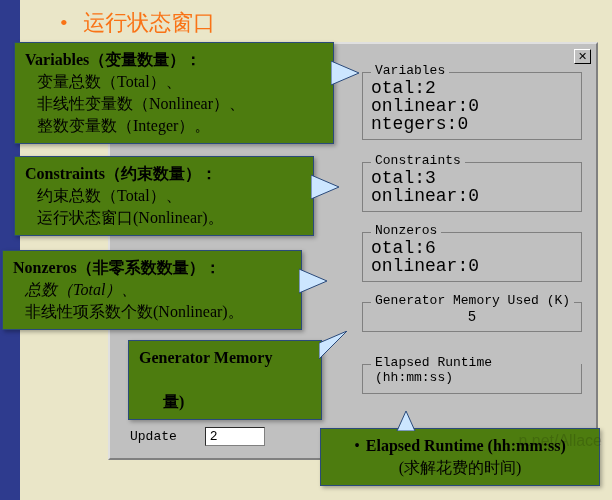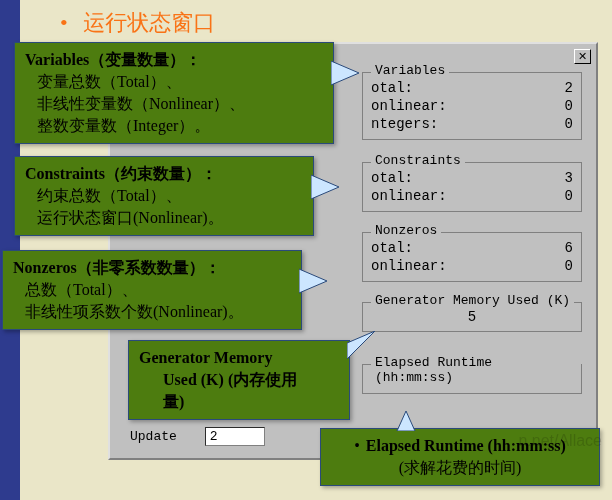--- a/index.html
+++ b/index.html
@@ -68,22 +68,22 @@
   .grp-label {
     position: absolute;
     top: -10px;
     left: 8px;
     background: #c0c0c0;
     padding: 0 4px;
     font-size: 13px;
   }
   .row {
     display: flex;
-    justify-content: space-between;
-    font-size: 14px;
+    justify-content: flex-start;
+    font-size: 18px;
     line-height: 18px;
   }
   .center-val { text-align: center; width: 100%; }
   .callout {
     position: absolute;
     background: #4d7c0f;
     border: 1px solid #2a4a7a;
     padding: 6px 10px;
     font-size: 16px;
     line-height: 22px;
@@ -200,30 +200,30 @@
   <b>Constraints（约束数量）：</b><br>
   <span style="padding-left:12px;">约束总数（Total）、</span><br>
   <span style="padding-left:12px;">运行状态窗口(Nonlinear)。</span>
   <svg style="position:absolute; right:-28px; top:10px;" width="30" height="40">
       <polygon points="0,8 28,20 0,32" fill="#cce6ff" stroke="#2a4a7a"></polygon>
     </svg>
 </div>
 
 <div class="callout" style="left:2px; top:250px; width:300px;">
   <b>Nonzeros（非零系数数量）：</b><br>
-  <span style="padding-left:12px;">总数（Total）、</span><br>
+  <span style="padding-left:12px;font-style:italic;">总数（Total）、</span><br>
   <span style="padding-left:12px;">非线性项系数个数(Nonlinear)。</span>
   <svg style="position:absolute; right:-28px; top:10px;" width="30" height="40">
       <polygon points="0,8 28,20 0,32" fill="#cce6ff" stroke="#2a4a7a"></polygon>
     </svg>
 </div>
 
-<div class="callout" style="left:128px; top:340px; width:222px;">
+<div class="callout" style="left:128px; top:340px; width:194px;">
   <b>Generator Memory</b><br>
-  <b style="padding-left:24px;">Used (K) (内存使用</b><br>
+  <br>
   <b style="padding-left:24px;">量)</b>
   <svg style="position:absolute; right:-28px; top:-10px;" width="30" height="40">
       <polygon points="0,12 28,0 0,28" fill="#cce6ff" stroke="#2a4a7a"></polygon>
     </svg>
 </div>
 
 <div class="callout" style="left:320px; top:428px; width:280px; text-align:center;">
   <span style="margin-right:6px;">•</span><b>Elapsed Runtime (hh:mm:ss)</b><br>
   <span>(求解花费的时间)</span>
   <svg style="position:absolute; left:70px; top:-18px;" width="30" height="20">

